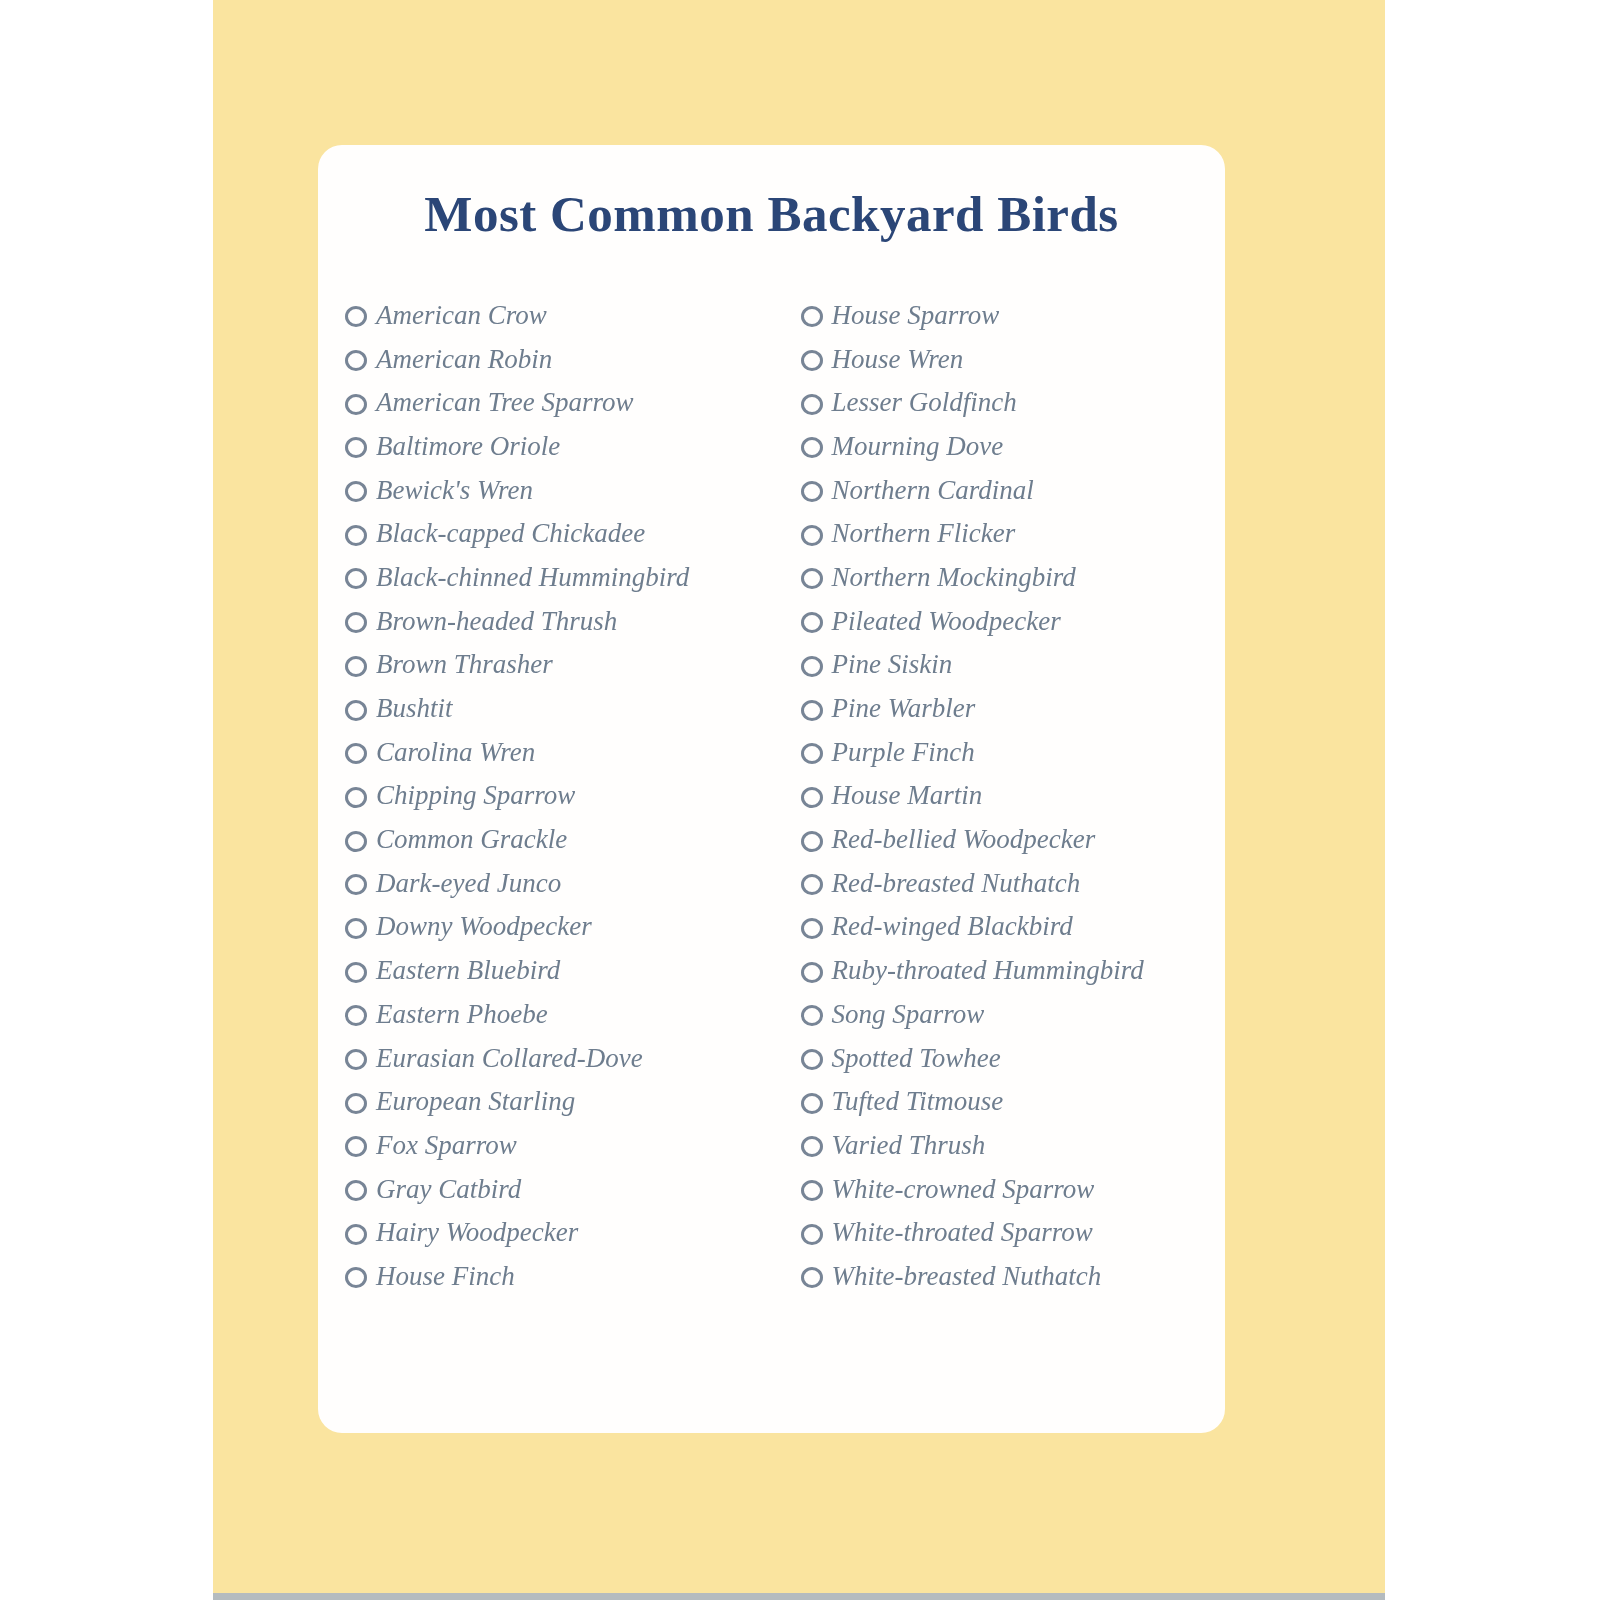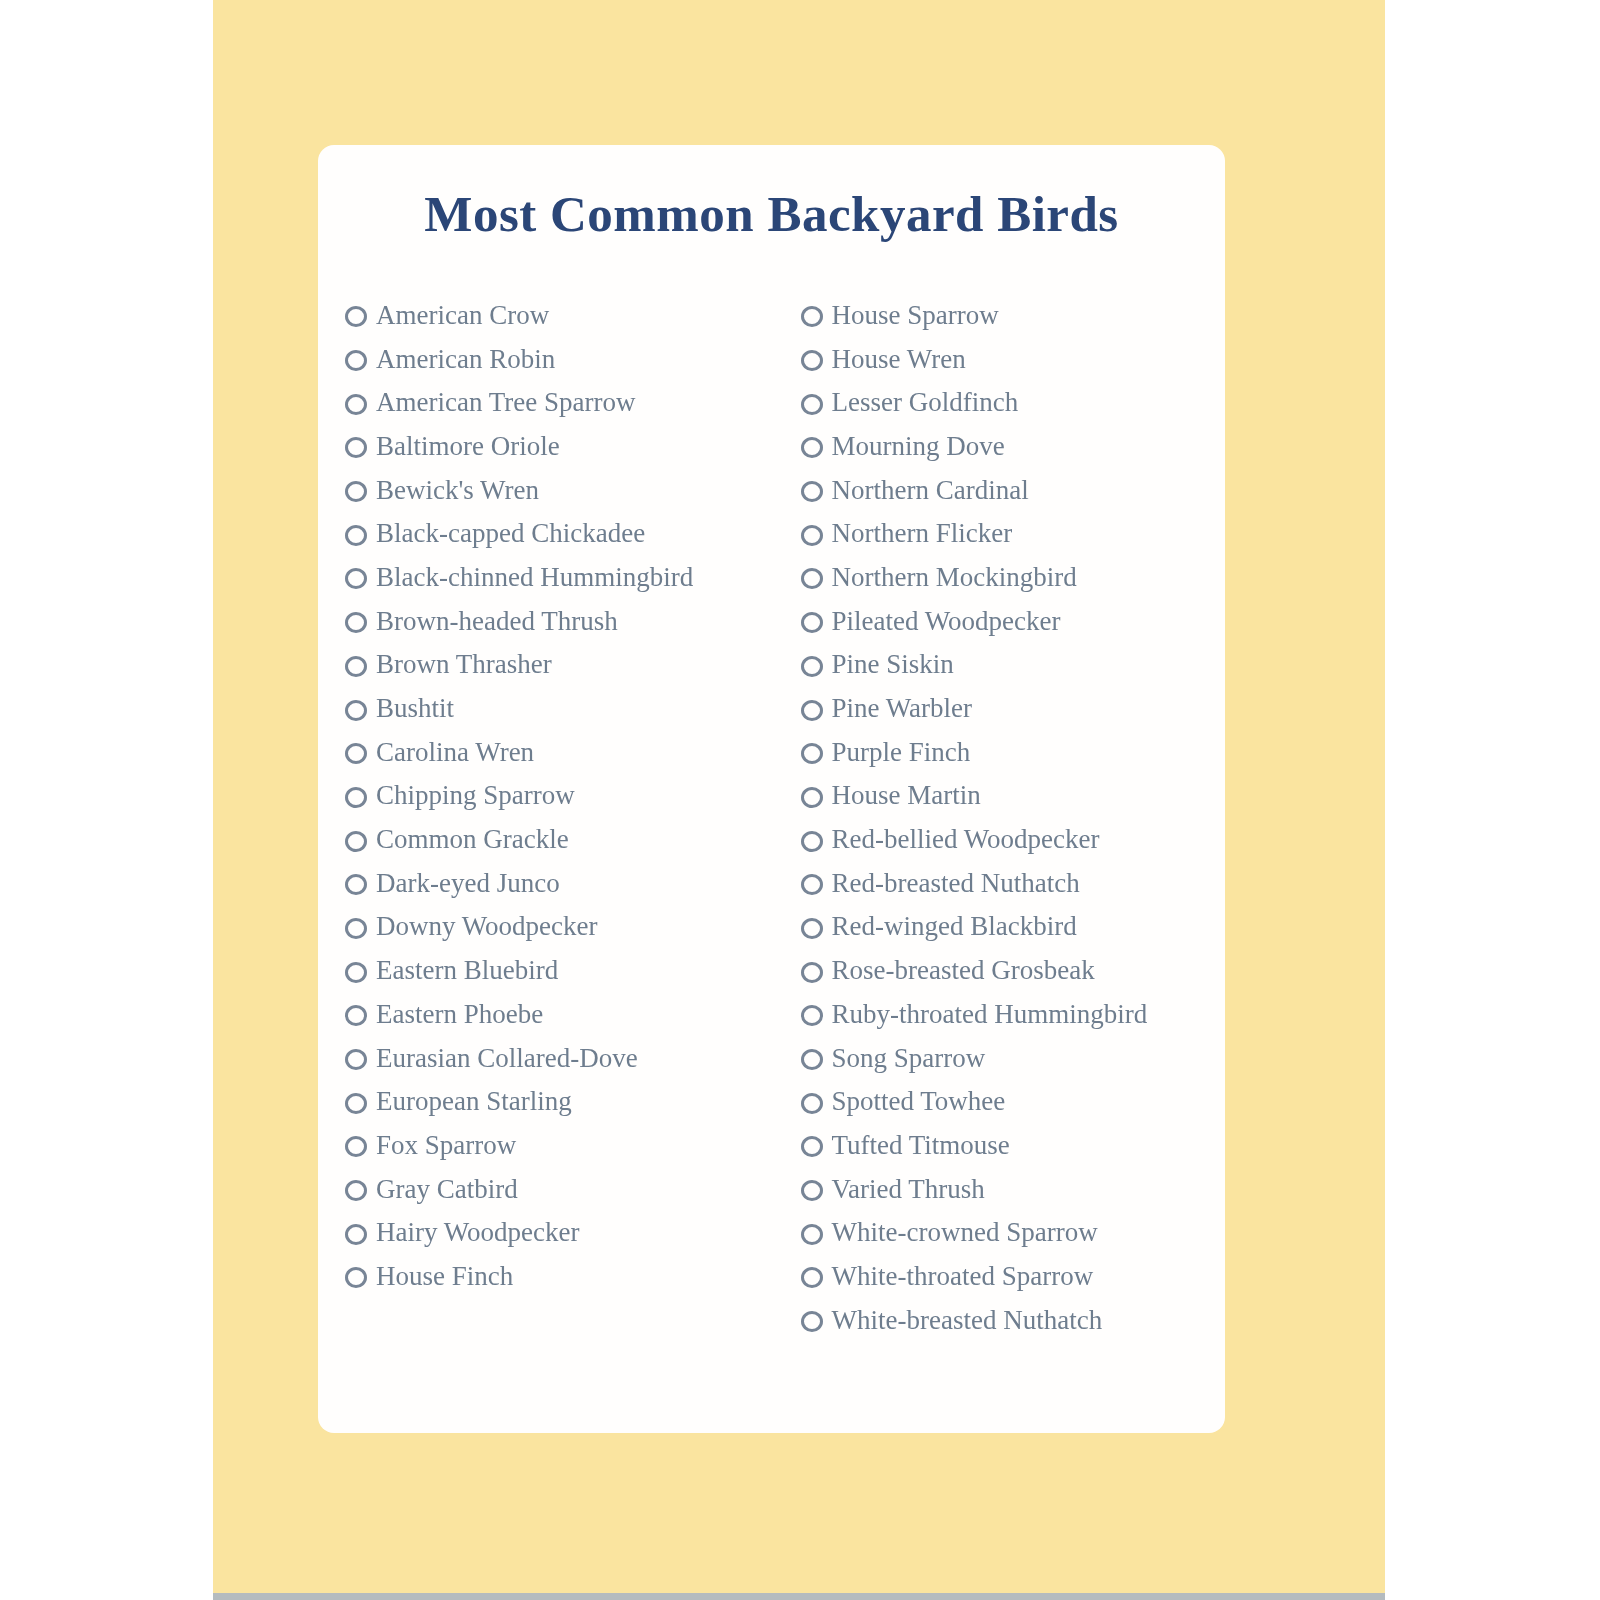--- a/index.html
+++ b/index.html
@@ -34,21 +34,21 @@
     background: #a7b4c4;
     opacity: 0.85;
   }
   .card {
     position: absolute;
     left: 105px;   
     top: 145px;
     width: 907px;
     height: 1288px;
     background: #fffefd;
-    border-radius: 16px;
+    border-radius: 24px;
     box-sizing: border-box;
     padding: 22px 0 0 0;
   }
   .card-title {
     margin: 18px 0 0 0;
     text-align: center;
     font-size: 51px;
     font-weight: bold;
     color: #2b4677;
     letter-spacing: 0.5px;
@@ -56,20 +56,21 @@
   .columns {
     display: flex;
     margin-top: 52px;
   }
   .col {
     width: 50%;
     box-sizing: border-box;
     margin: 0;
     padding: 0 0 0 27px;
     list-style: none;
+    font-style: italic;
   }
   .col-right {
     padding-left: 29px;
   }
   .item {
     display: flex;
     align-items: center;
     height: 43.7px;
     font-size: 27px;
     color: #6e7d8e;
@@ -249,24 +250,20 @@
             <li class="item">
               <span class="circle"></span>
               <span class="label">Red-breasted Nuthatch</span>
             </li>
             <li class="item">
               <span class="circle"></span>
               <span class="label">Red-winged Blackbird</span>
             </li>
             <li class="item">
               <span class="circle"></span>
-              <span class="label">Rose-breasted Grosbeak</span>
-            </li>
-            <li class="item">
-              <span class="circle"></span>
               <span class="label">Ruby-throated Hummingbird</span>
             </li>
             <li class="item">
               <span class="circle"></span>
               <span class="label">Song Sparrow</span>
             </li>
             <li class="item">
               <span class="circle"></span>
               <span class="label">Spotted Towhee</span>
             </li>

